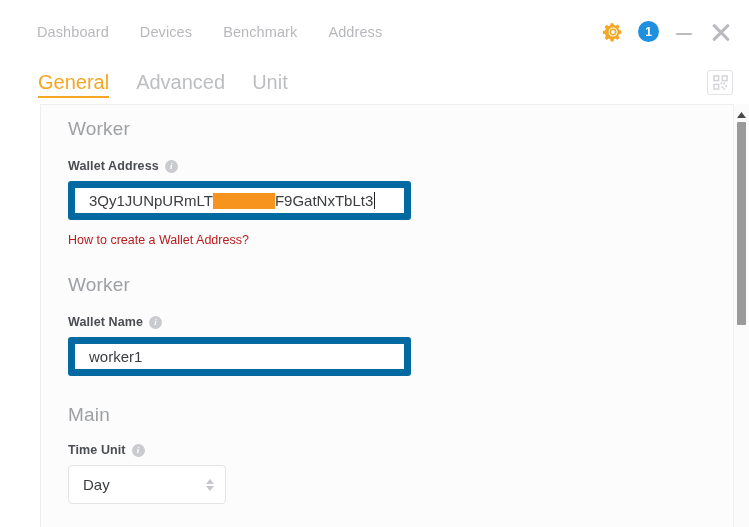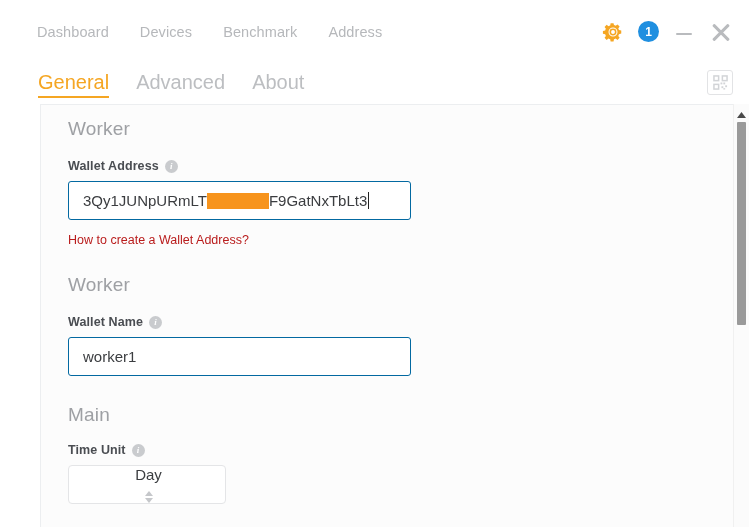--- a/index.html
+++ b/index.html
@@ -242,21 +242,21 @@
     align-items: center;
     justify-content: center;
     line-height: 1;
     cursor: pointer;
     font-family: "Liberation Serif", serif;
   }
 
   .text-input {
     width: 343px;
     height: 39px;
-    border: 1px solid #0369a1;
+    border: 7px solid #0369a1;
     border-radius: 3px;
     background: #ffffff;
     box-sizing: border-box;
     display: flex;
     align-items: center;
     padding-left: 14px;
     font-size: 15px;
     color: #3b3d40;
     cursor: text;
     position: relative;
@@ -296,21 +296,20 @@
     border-radius: 4px;
     background: #ffffff;
     box-sizing: border-box;
     display: flex;
     align-items: center;
     justify-content: space-between;
     padding: 0 11px 0 14px;
     font-size: 15px;
     color: #3b3d40;
     cursor: pointer;
-    flex-direction: column;
   }
 
   .select-arrows {
     display: flex;
     flex-direction: column;
     align-items: center;
     gap: 2px;
   }
 
   
@@ -371,21 +370,21 @@
       <div class="minimize-btn"></div>
 
       <div class="close-btn"></div>
     </div>
   </div>
 
   <div class="tabbar">
     <div class="tabs">
       <div class="tab active">General</div>
       <div class="tab">Advanced</div>
-      <div class="tab">About</div>
+      <div class="tab">Unit</div>
     </div>
 
     <div class="qr-button">
       <svg width="15" height="15" viewBox="0 0 16 16">
         <rect x="1" y="1" width="5" height="5" fill="none" stroke="#d2d4d7" stroke-width="1.6"></rect>
         <rect x="10" y="1" width="5" height="5" fill="none" stroke="#d2d4d7" stroke-width="1.6"></rect>
         <rect x="1" y="10" width="5" height="5" fill="none" stroke="#d2d4d7" stroke-width="1.6"></rect>
         <rect x="8" y="8" width="2" height="2" fill="#d2d4d7"></rect>
         <rect x="11" y="8" width="2" height="2" fill="#d2d4d7"></rect>
         <rect x="13" y="11" width="2" height="2" fill="#d2d4d7"></rect>

